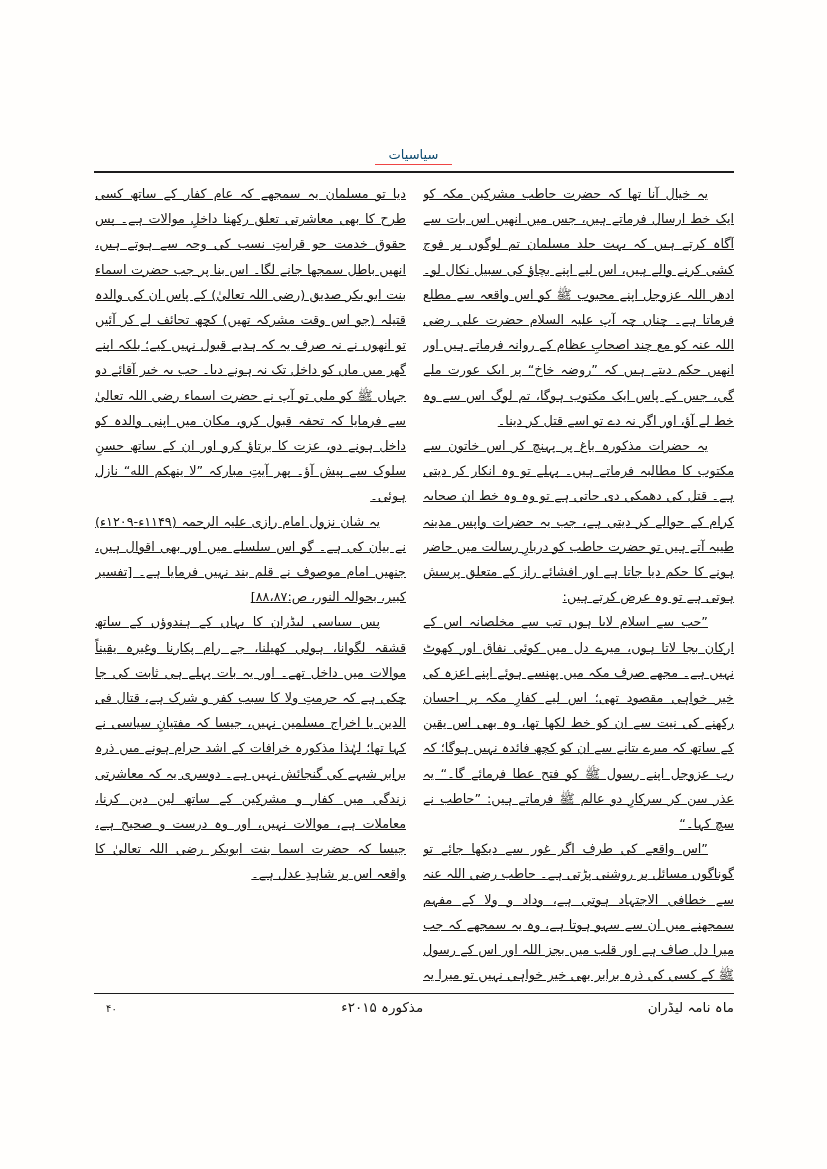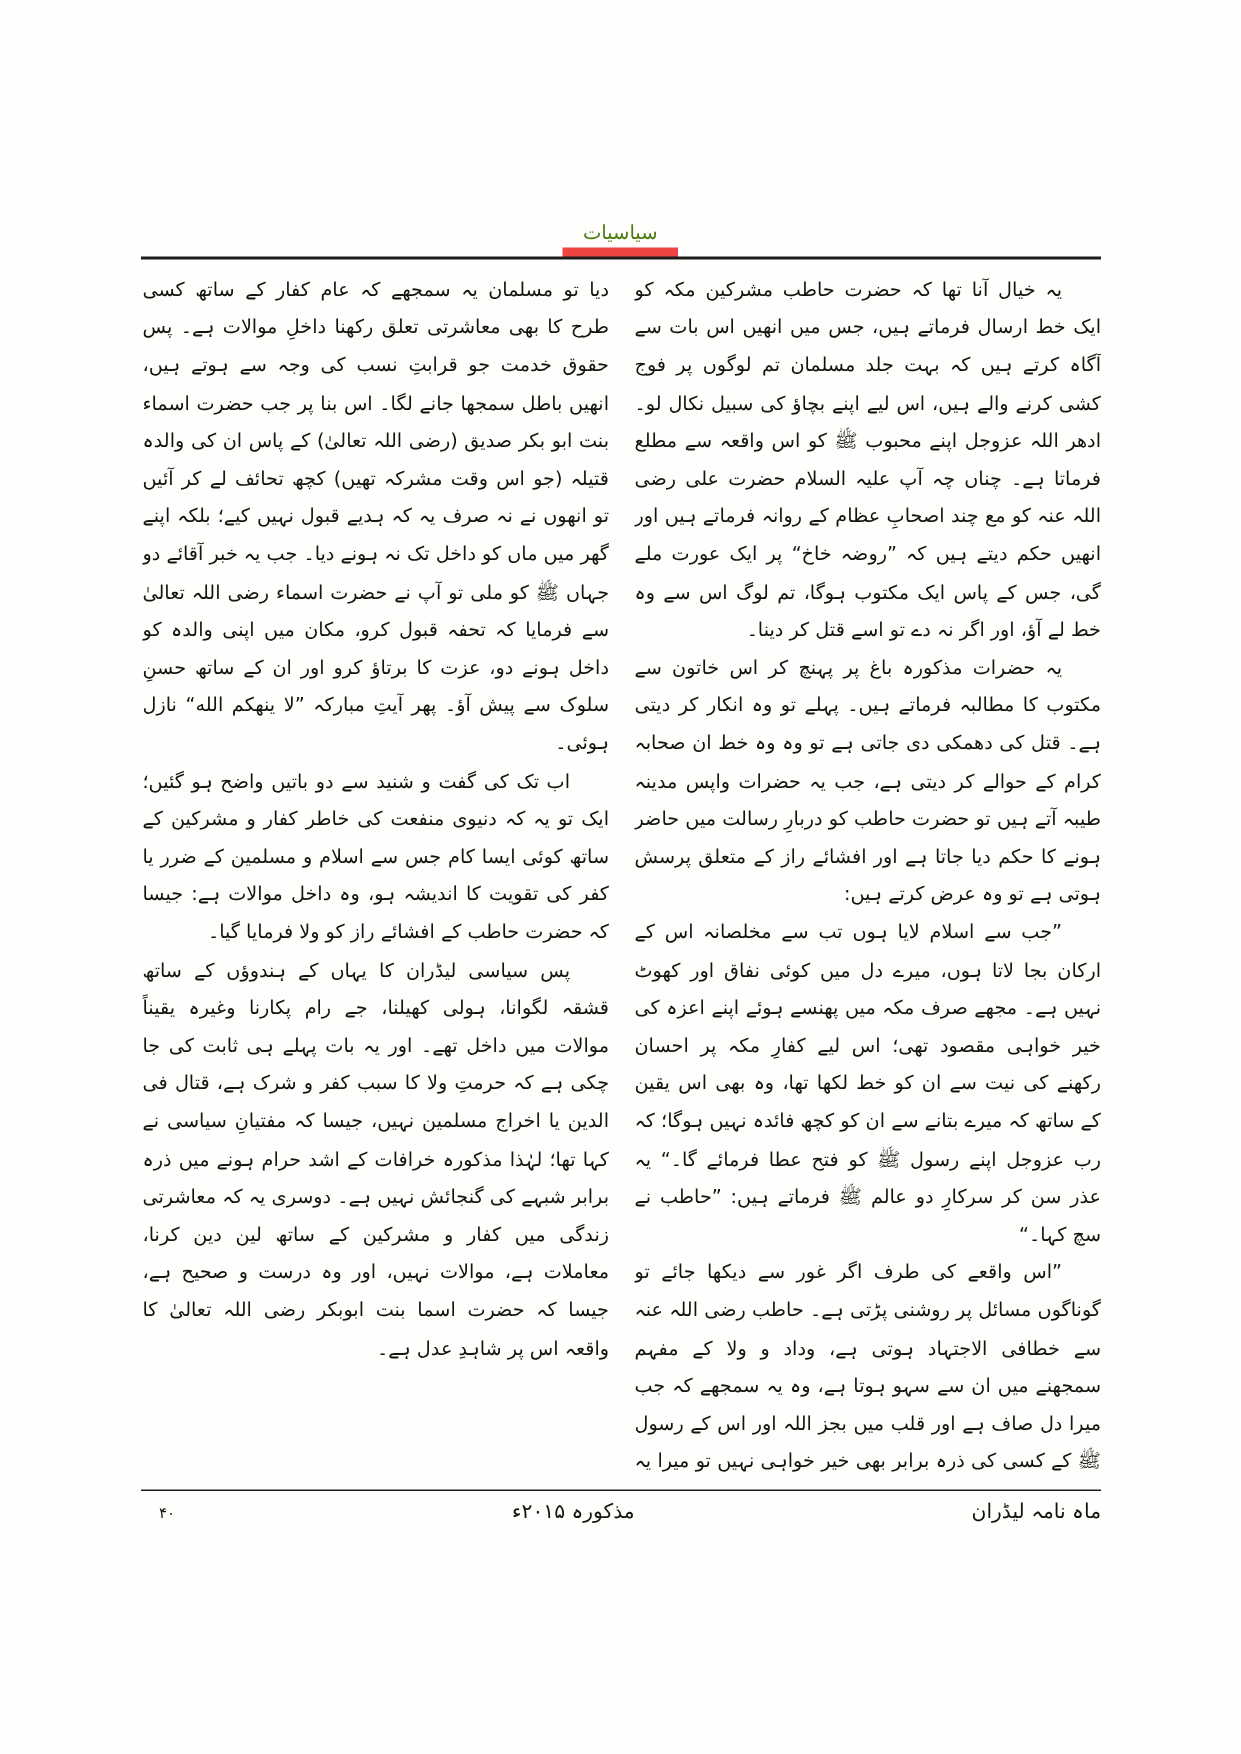--- a/index.html
+++ b/index.html
@@ -3,31 +3,31 @@
 <meta charset="utf-8">
 <style>
   html,body{margin:0;padding:0;background:#ffffff;}
   .page{
     position:relative;width:827px;height:1169px;background:#fffefc;
     font-family:"DejaVu Sans",sans-serif;color:#151310;overflow:hidden;
     margin:0 auto;direction:rtl;
   }
   .section-header{position:absolute;top:144px;left:0;right:0;text-align:center;}
   .section-title{
-    display:inline-block;font-size:13px;letter-spacing:2px;color:#4d7c0f;
-    border-bottom:7px solid #ef4444;padding:0 14px 2px 14px;
+    display:inline-block;font-size:13px;letter-spacing:2px;color:#0c4a6e;
+    border-bottom:1px solid #ef4444;padding:0 14px 2px 14px;
   }
   .header-rule{position:absolute;top:171px;left:94px;right:93px;border-top:2px solid #1c1c1c;}
   .columns{
     position:absolute;top:181px;right:93px;left:94px;height:806px;
     display:flex;flex-direction:row;gap:17px;overflow:hidden;
   }
   .col{
     width:calc(50% - 9px);height:100%;overflow:hidden;
-    font-size:12.8px;line-height:25.2px;text-align:justify;text-align-last:right;
+    font-size:12.8px;line-height:25.2px;text-align:justify;text-align-last:right;text-decoration:underline;
   }
   .par{margin:0;}
   .par.indent{text-indent:26px;}
   .footer-rule{position:absolute;top:993px;left:94px;right:93px;border-top:1.5px solid #1c1c1c;}
   .page-footer{
     position:absolute;top:999px;left:94px;right:93px;
     display:flex;justify-content:space-between;align-items:baseline;
     font-size:13.5px;direction:rtl;
   }
   .page-footer .num{font-size:10px;padding-left:12px;}
@@ -43,21 +43,21 @@
 
   <div class="columns">
     <div class="col" id="col-right">
         <p class="par indent">یہ خیال آنا تھا کہ حضرت حاطب مشرکین مکہ کو ایک خط ارسال فرماتے ہیں، جس میں انھیں اس بات سے آگاہ کرتے ہیں کہ بہت جلد مسلمان تم لوگوں پر فوج کشی کرنے والے ہیں، اس لیے اپنے بچاؤ کی سبیل نکال لو۔ ادھر اللہ عزوجل اپنے محبوب ﷺ کو اس واقعہ سے مطلع فرماتا ہے۔ چناں چہ آپ علیہ السلام حضرت علی رضی اللہ عنہ کو مع چند اصحابِ عظام کے روانہ فرماتے ہیں اور انھیں حکم دیتے ہیں کہ ”روضہ خاخ“ پر ایک عورت ملے گی، جس کے پاس ایک مکتوب ہوگا، تم لوگ اس سے وہ خط لے آؤ، اور اگر نہ دے تو اسے قتل کر دینا۔</p>
         <p class="par indent">یہ حضرات مذکورہ باغ پر پہنچ کر اس خاتون سے مکتوب کا مطالبہ فرماتے ہیں۔ پہلے تو وہ انکار کر دیتی ہے۔ قتل کی دھمکی دی جاتی ہے تو وہ وہ خط ان صحابہ کرام کے حوالے کر دیتی ہے، جب یہ حضرات واپس مدینہ طیبہ آتے ہیں تو حضرت حاطب کو دربارِ رسالت میں حاضر ہونے کا حکم دیا جاتا ہے اور افشائے راز کے متعلق پرسش ہوتی ہے تو وہ عرض کرتے ہیں:</p>
         <p class="par indent">”جب سے اسلام لایا ہوں تب سے مخلصانہ اس کے ارکان بجا لاتا ہوں، میرے دل میں کوئی نفاق اور کھوٹ نہیں ہے۔ مجھے صرف مکہ میں پھنسے ہوئے اپنے اعزہ کی خیر خواہی مقصود تھی؛ اس لیے کفارِ مکہ پر احسان رکھنے کی نیت سے ان کو خط لکھا تھا، وہ بھی اس یقین کے ساتھ کہ میرے بتانے سے ان کو کچھ فائدہ نہیں ہوگا؛ کہ رب عزوجل اپنے رسول ﷺ کو فتح عطا فرمائے گا۔“ یہ عذر سن کر سرکارِ دو عالم ﷺ فرماتے ہیں: ”حاطب نے سچ کہا۔“</p>
         <p class="par indent">”اس واقعے کی طرف اگر غور سے دیکھا جائے تو گوناگوں مسائل پر روشنی پڑتی ہے۔ حاطب رضی اللہ عنہ سے خطافی الاجتہاد ہوتی ہے، وداد و ولا کے مفہم سمجھنے میں ان سے سہو ہوتا ہے، وہ یہ سمجھے کہ جب میرا دل صاف ہے اور قلب میں بجز اللہ اور اس کے رسول ﷺ کے کسی کی ذرہ برابر بھی خیر خواہی نہیں تو میرا یہ عمل نہ وداد ہے نہ ولا۔ لیکن حق سبحانہ نے آیۂ کریمہ میں اس فعل کو ولا اور وداد دونوں قرار دیا؛ اس لیے کہ افشائے راز پیغمبر تھا، مسلمانوں کے نقصان و ضرر کا احتمال تھا۔ اس لیے یہ معلوم ہوا کہ کفار کی خیر خواہی بہ نظرِ فوائد ذاتی و دنیاوی جس سے اپنے دین کو ضرر محتمل ہو یا حقوقِ مسلمین کا اتلاف ہو، وہ بھی ولا ہے و وداد ہے۔“ [مصدر سابق، ص:۸۵،۸۴]</p>
       </div>
     <div class="col" id="col-left">
         <p class="par">دیا تو مسلمان یہ سمجھے کہ عام کفار کے ساتھ کسی طرح کا بھی معاشرتی تعلق رکھنا داخلِ موالات ہے۔ پس حقوق خدمت جو قرابتِ نسب کی وجہ سے ہوتے ہیں، انھیں باطل سمجھا جانے لگا۔ اس بنا پر جب حضرت اسماء بنت ابو بکر صدیق (رضی اللہ تعالیٰ) کے پاس ان کی والدہ قتیلہ (جو اس وقت مشرکہ تھیں) کچھ تحائف لے کر آئیں تو انھوں نے نہ صرف یہ کہ ہدیے قبول نہیں کیے؛ بلکہ اپنے گھر میں ماں کو داخل تک نہ ہونے دیا۔ جب یہ خبر آقائے دو جہاں ﷺ کو ملی تو آپ نے حضرت اسماء رضی اللہ تعالیٰ سے فرمایا کہ تحفہ قبول کرو، مکان میں اپنی والدہ کو داخل ہونے دو، عزت کا برتاؤ کرو اور ان کے ساتھ حسنِ سلوک سے پیش آؤ۔ پھر آیتِ مبارکہ ”لا ينهكم الله“ نازل ہوئی۔</p>
-        <p class="par indent">اب تک کی گفت و شنید سے دو باتیں واضح ہو گئیں؛ ایک تو یہ کہ دنیوی منفعت کی خاطر کفار و مشرکین کے ساتھ کوئی ایسا کام جس سے اسلام و مسلمین کے ضرر یا کفر کی تقویت کا اندیشہ ہو، وہ داخل موالات ہے: جیسا کہ حضرت حاطب کے افشائے راز کو ولا فرمایا گیا۔</p>
+        <p class="par indent">یہ شان نزول امام رازی علیہ الرحمہ (۱۱۴۹ء-۱۲۰۹ء) نے بیان کی ہے۔ گو اس سلسلے میں اور بھی اقوال ہیں، جنھیں امام موصوف نے قلم بند نہیں فرمایا ہے۔ [تفسیر کبیر، بحوالہ النور، ص:۸۸،۸۷]</p>
         <p class="par indent">پس سیاسی لیڈران کا یہاں کے ہندوؤں کے ساتھ قشقہ لگوانا، ہولی کھیلنا، جے رام پکارنا وغیرہ یقیناً موالات میں داخل تھے۔ اور یہ بات پہلے ہی ثابت کی جا چکی ہے کہ حرمتِ ولا کا سبب کفر و شرک ہے، قتال فی الدین یا اخراج مسلمین نہیں، جیسا کہ مفتیانِ سیاسی نے کہا تھا؛ لہٰذا مذکورہ خرافات کے اشد حرام ہونے میں ذرہ برابر شبہے کی گنجائش نہیں ہے۔ دوسری یہ کہ معاشرتی زندگی میں کفار و مشرکین کے ساتھ لین دین کرنا، معاملات ہے، موالات نہیں، اور وہ درست و صحیح ہے، جیسا کہ حضرت اسما بنت ابوبکر رضی اللہ تعالیٰ کا واقعہ اس پر شاہدِ عدل ہے۔</p>
       </div>
   </div>
 
   <div class="footer-rule"></div>
   <div class="page-footer">
     <span>ماہ نامہ لیڈران</span>
     <span>مذکورہ ۲۰۱۵ء</span>
     <span class="num">۴۰</span>
   </div>

